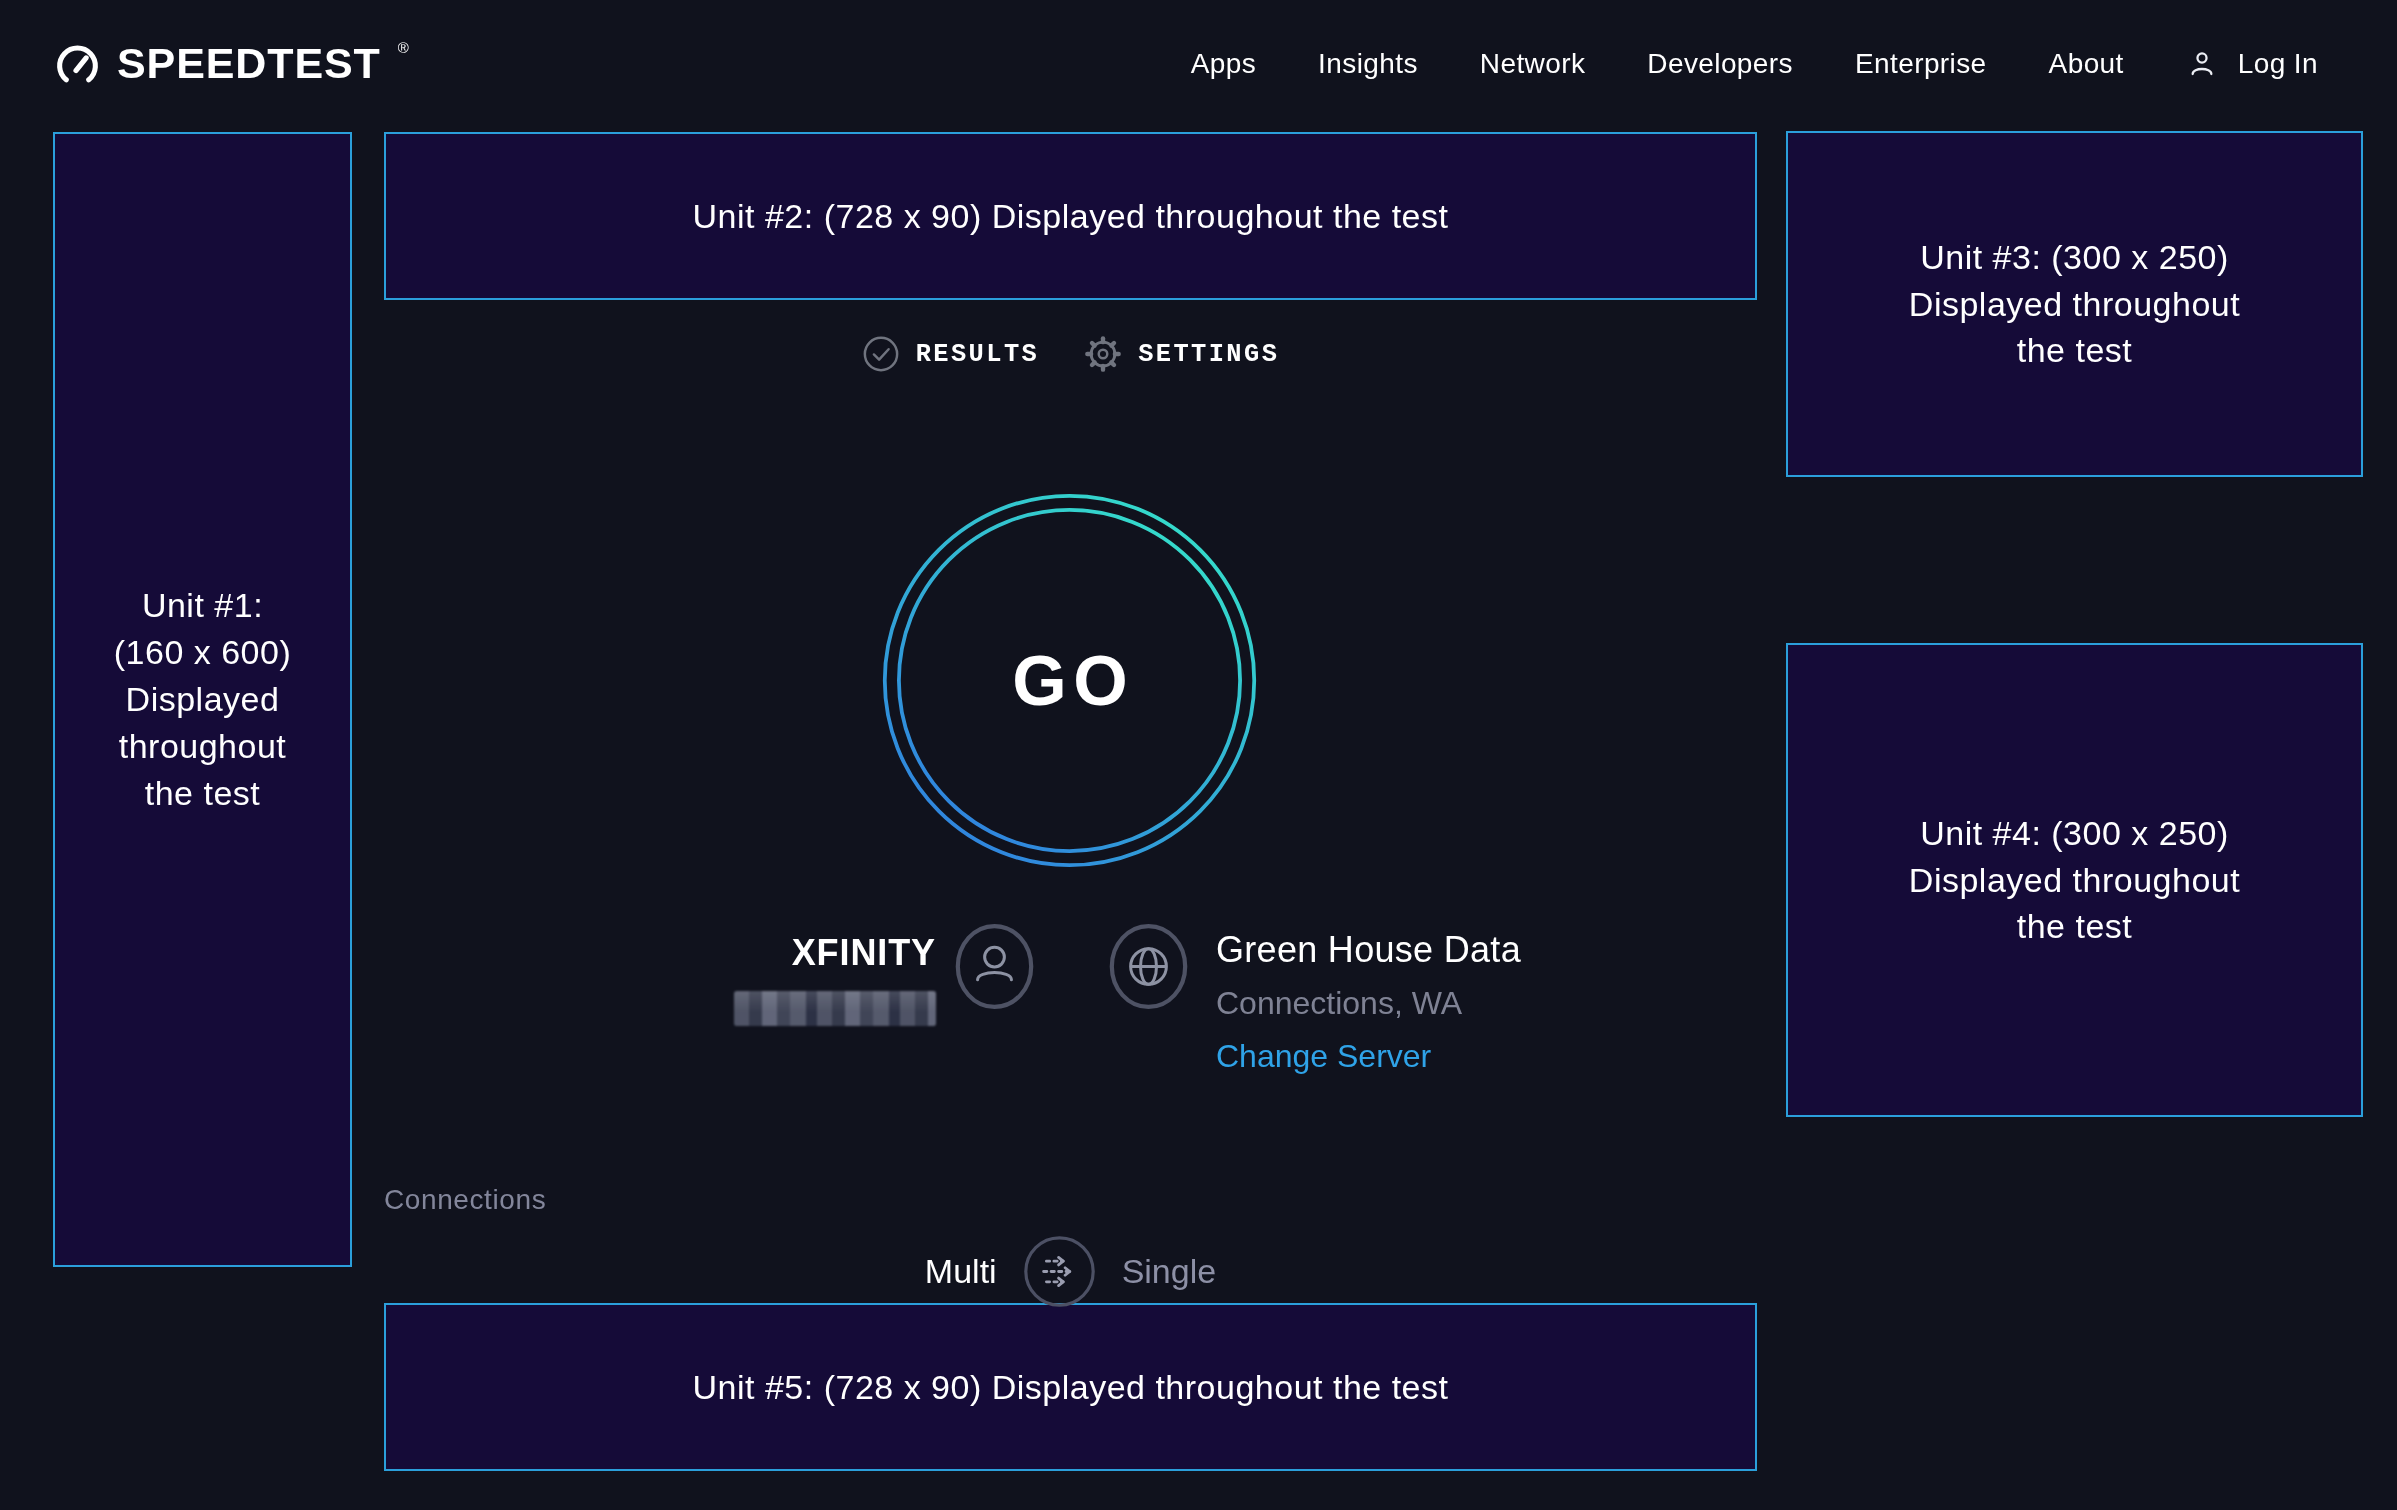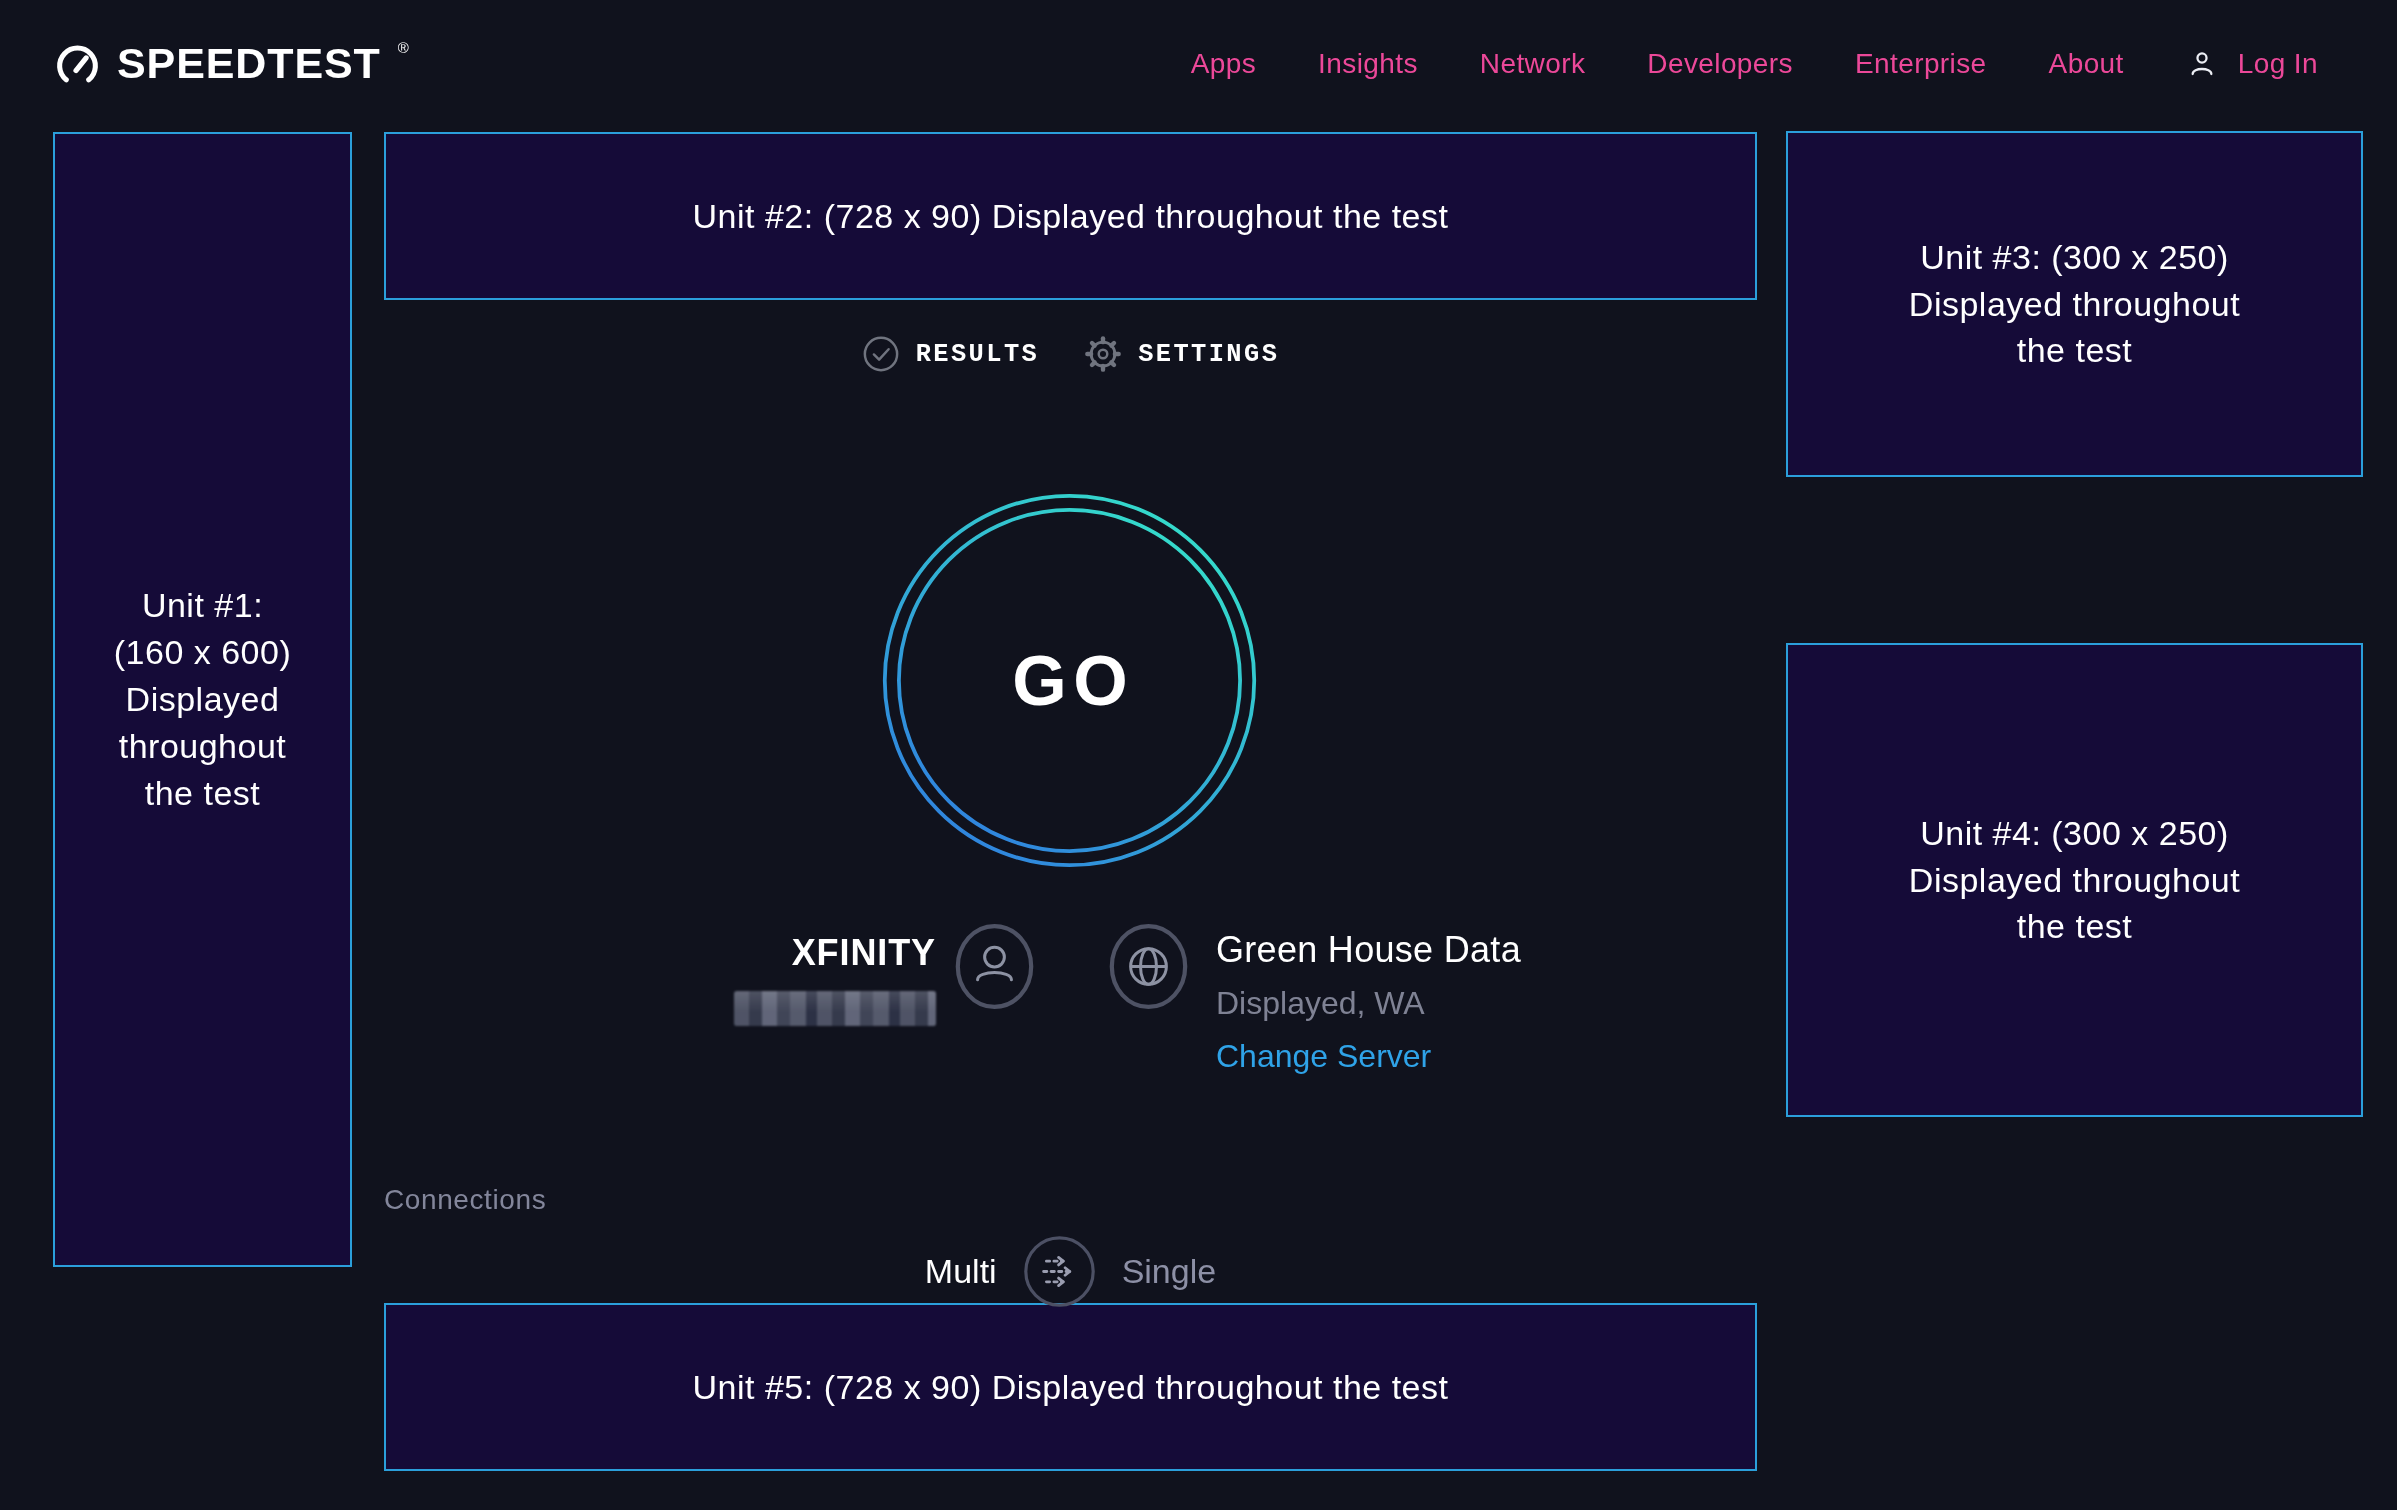--- a/index.html
+++ b/index.html
@@ -21,21 +21,21 @@
   body{background:var(--page-bg);font-family:"Liberation Sans","DejaVu Sans",sans-serif;}
   .page{position:relative;width:2397px;height:1510px;background:var(--page-bg);overflow:hidden;}
 
   
   .header{position:absolute;top:0;left:0;width:2397px;height:128px;display:flex;align-items:center;justify-content:space-between;padding:0 79px 0 53px;}
   .logo{display:flex;align-items:flex-start;gap:15px;cursor:pointer;}
   .logo svg{width:49px;height:49px;margin-top:1.9px;}
   .logo-text{color:#fff;font-size:43px;font-weight:bold;letter-spacing:0.9px;line-height:49px;}
   .logo-mark{color:#fff;font-size:15px;line-height:15px;margin-left:1.9px;margin-top:1.9px;}
   .nav{display:flex;align-items:center;gap:62px;}
-  .nav-item{color:#ec4899;font-size:28px;letter-spacing:0.4px;cursor:pointer;text-decoration:none;}
+  .nav-item{color:#ffffff;font-size:28px;letter-spacing:0.4px;cursor:pointer;text-decoration:none;}
   .login{display:flex;gap:20px;cursor:pointer;}
   .login svg{width:32px;height:32px;color:#eceef4;}
 
   
   .ad{position:absolute;background:var(--ad-bg);border:2.8px solid var(--ad-border);display:flex;align-items:center;justify-content:center;cursor:pointer;}
   .ad-label{color:#fff;font-size:34px;line-height:1.38;text-align:center;white-space:pre-line;letter-spacing:0.5px;}
   .ad-u1{left:53px;top:132px;width:299px;height:1135px;}
   .ad-u2{left:384px;top:132px;width:1373px;height:168px;}
   .ad-u3{left:1786px;top:131px;width:577px;height:346px;}
   .ad-u4{left:1786px;top:643px;width:577px;height:474px;}
@@ -187,21 +187,21 @@
     </div>
     <div class="server-group">
       <svg class="badge-circle" viewBox="0 0 84 92" fill="none">
         <ellipse cx="42" cy="46" rx="39" ry="43" stroke="#4e5264" stroke-width="4.5"></ellipse>
         <circle cx="42" cy="46" r="19" stroke="#8d92a3" stroke-width="3.2"></circle>
         <ellipse cx="42" cy="46" rx="8.5" ry="19" stroke="#8d92a3" stroke-width="3.2"></ellipse>
         <line x1="23" y1="46" x2="61" y2="46" stroke="#8d92a3" stroke-width="3.2"></line>
       </svg>
       <div class="server-text">
         <span class="server-name">Green House Data</span>
-        <span class="server-loc">Displayed, WA</span>
+        <span class="server-loc">Connections, WA</span>
         <a class="change-server">Change Server</a>
       </div>
     </div>
   </div>
 
   <div class="connections">
     <div class="conn-label">Connections</div>
     <div class="conn-row">
       <span class="conn-multi">Multi</span>
       <svg class="conn-icon" viewBox="0 0 78 78" fill="none" stroke-linecap="round">

